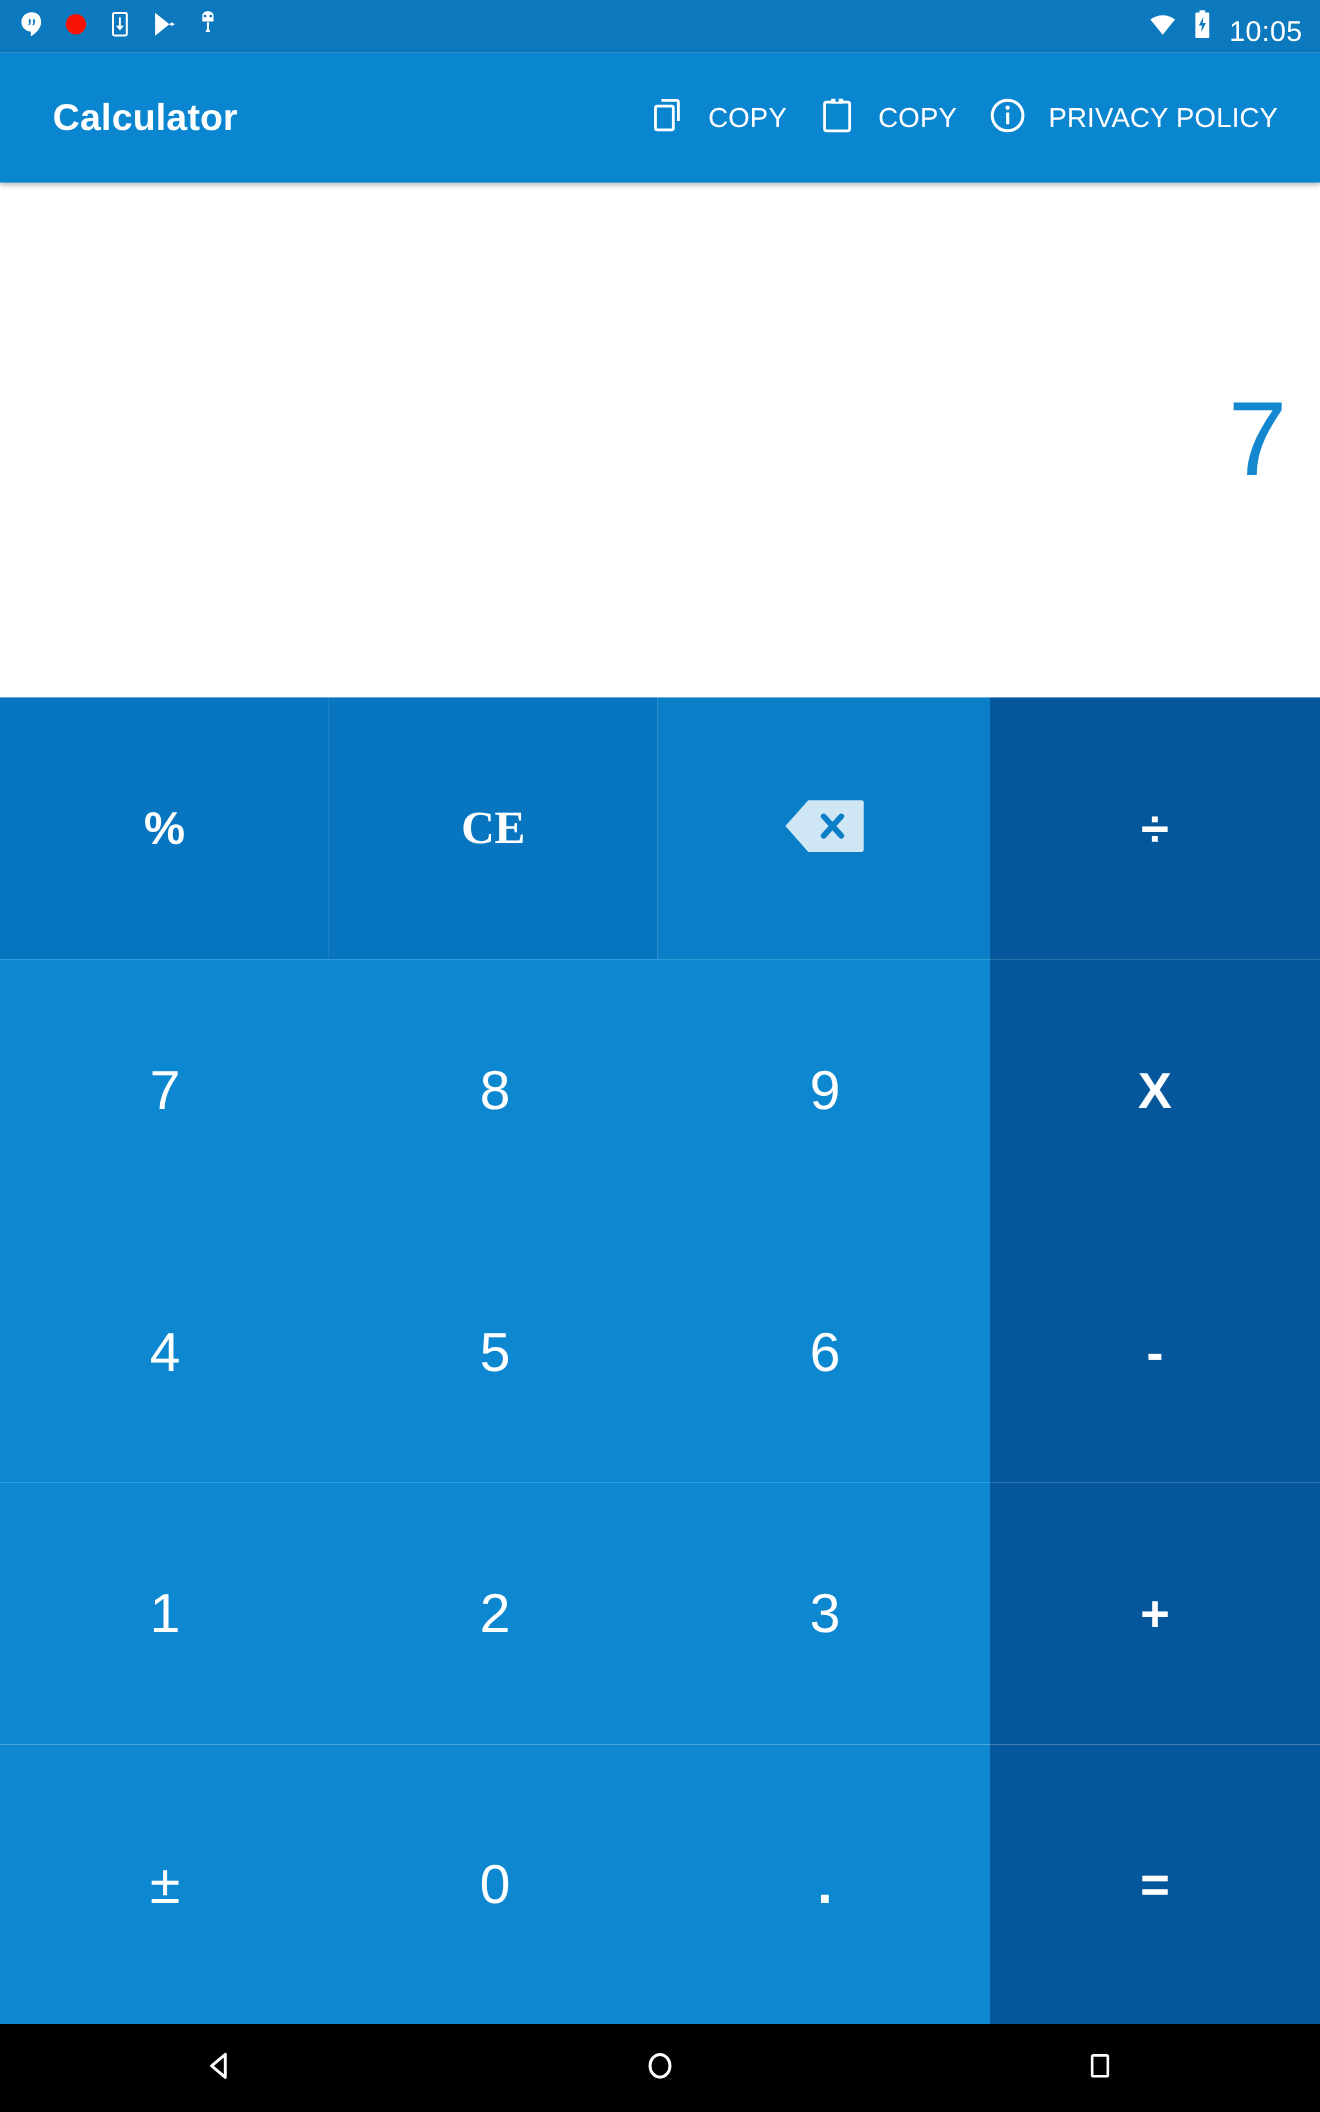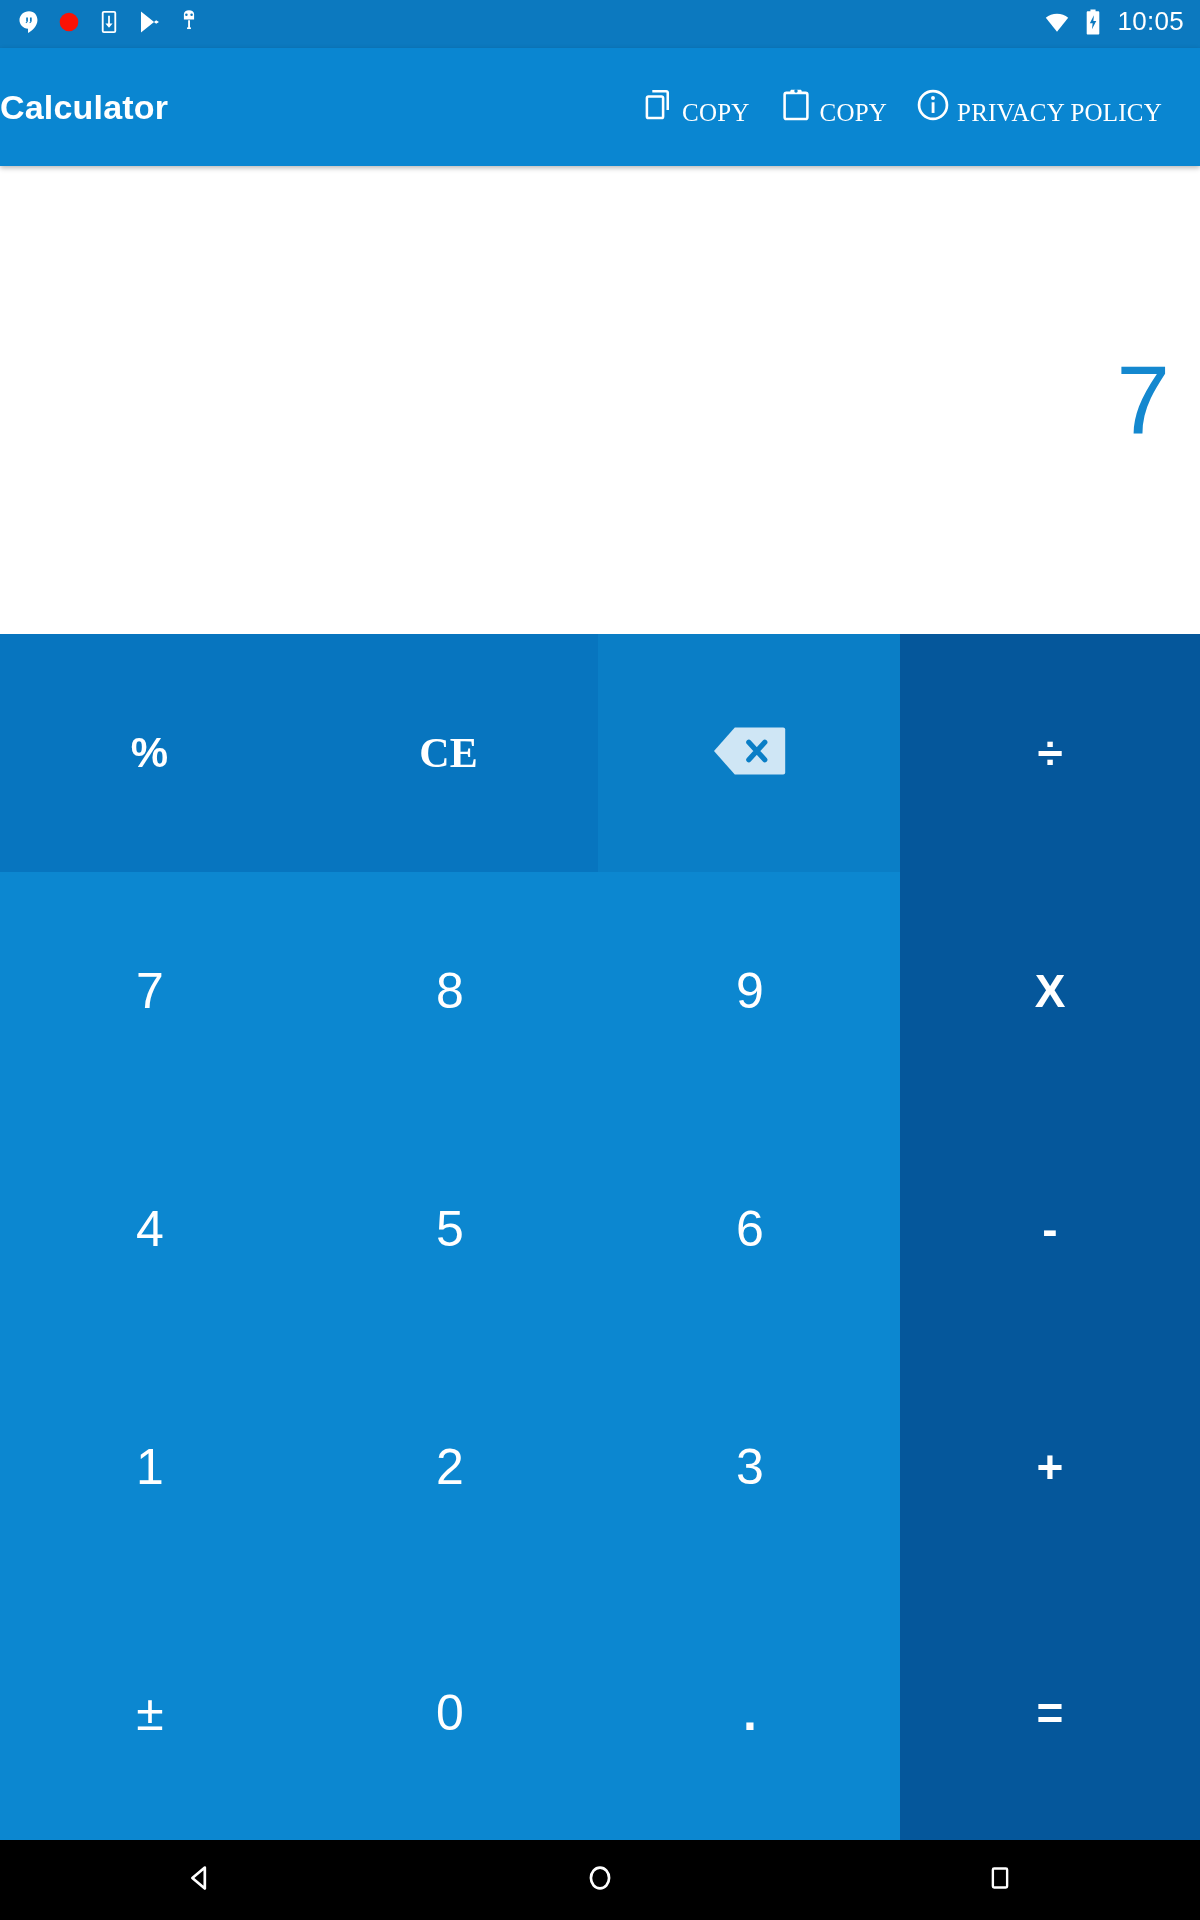--- a/index.html
+++ b/index.html
@@ -12,46 +12,46 @@
   #screen { position:relative; width:1200px; height:1920px; background:#ffffff; }
 
   
   .status-bar{
     position:absolute; top:0; left:0; width:1200px; height:48px;
     background:#0c79bf;
     display:flex; align-items:center; justify-content:space-between;
     padding:0 16px;
   }
   .status-left{ display:flex; align-items:center; gap:14px; }
-  .status-right{ display:flex; align-items:flex-start; gap:11px; }
+  .status-right{ display:flex; align-items:flex-end; gap:11px; }
   .sb-icon{ display:block; }
   .sb-time{
     color:#ffffff; font-size:26px; font-weight:400;
     letter-spacing:.3px; line-height:1; margin-left:2px;
   }
 
   
   .app-bar{
     position:absolute; top:48px; left:0; width:1200px; height:118px;
     background:#0a86d1;
     display:flex; align-items:center;
     box-shadow:0 2px 5px rgba(0,0,0,.28);
     z-index:5;
   }
   .app-title{
     color:#ffffff; font-size:34px; font-weight:700;
-    letter-spacing:.2px; white-space:nowrap;
+    margin-left:48px; letter-spacing:.2px; white-space:nowrap;
   }
   .app-actions{
     margin-left:auto; display:flex; align-items:center;
     gap:0; padding-right:24px;
   }
   .action-btn{
-    display:flex; align-items:flex-end; gap:6px;
-    padding:8px 14px; cursor:pointer; white-space:nowrap;font-family:Liberation Serif, serif;
+    display:flex; align-items:center; gap:19px;
+    padding:8px 14px; cursor:pointer; white-space:nowrap;
   }
   .action-label{
     color:#ffffff; font-size:25px; font-weight:500; letter-spacing:.2px;
   }
 
   
   .display{
     position:absolute; top:166px; left:0; width:1200px; height:468px;
     background:#ffffff;
     display:flex; align-items:center; justify-content:flex-end;

